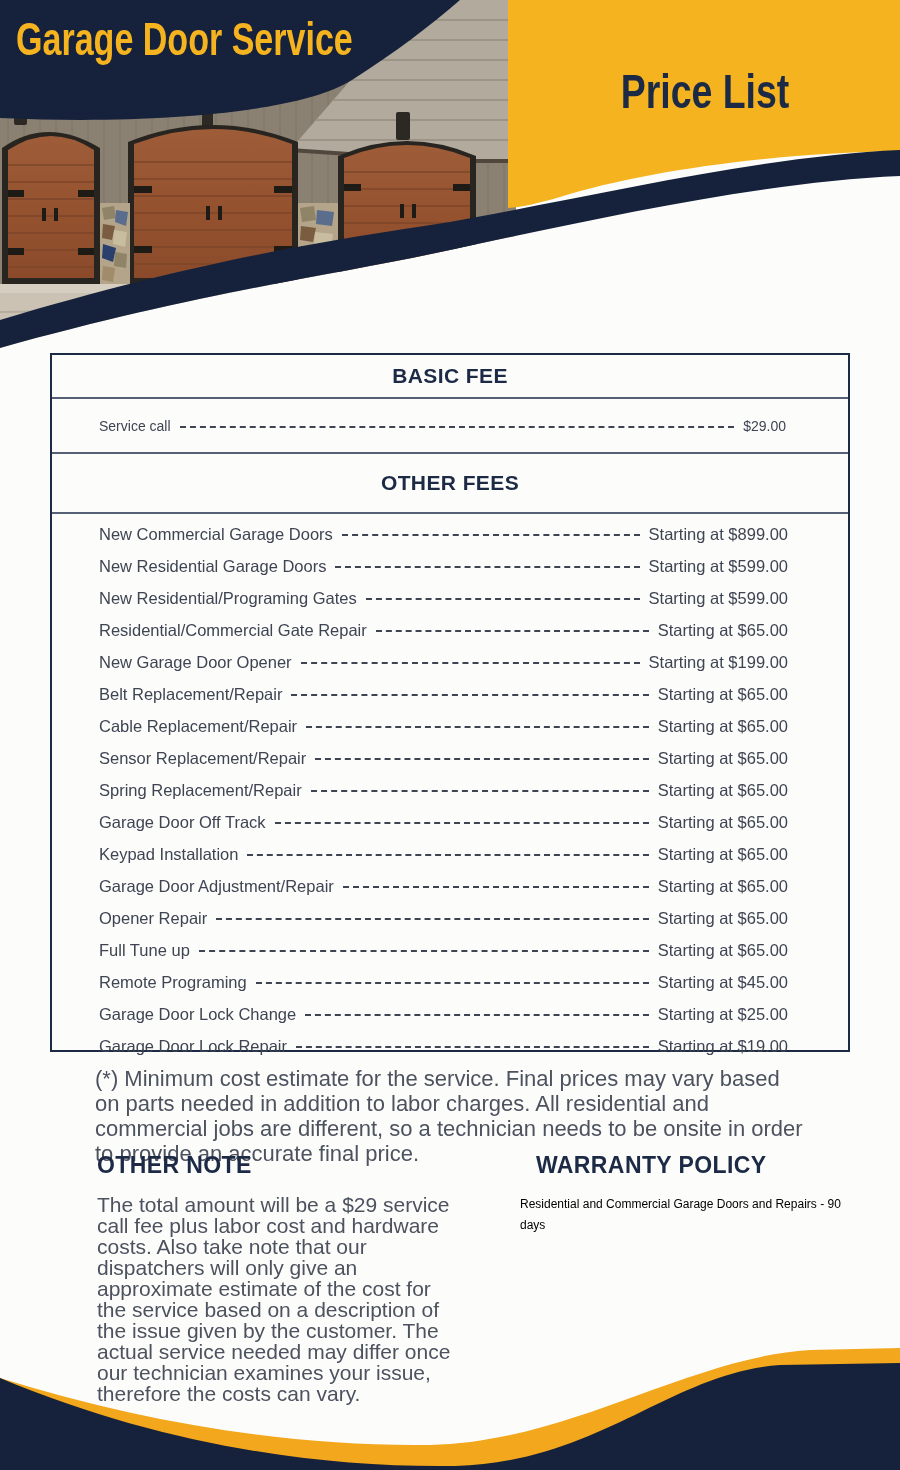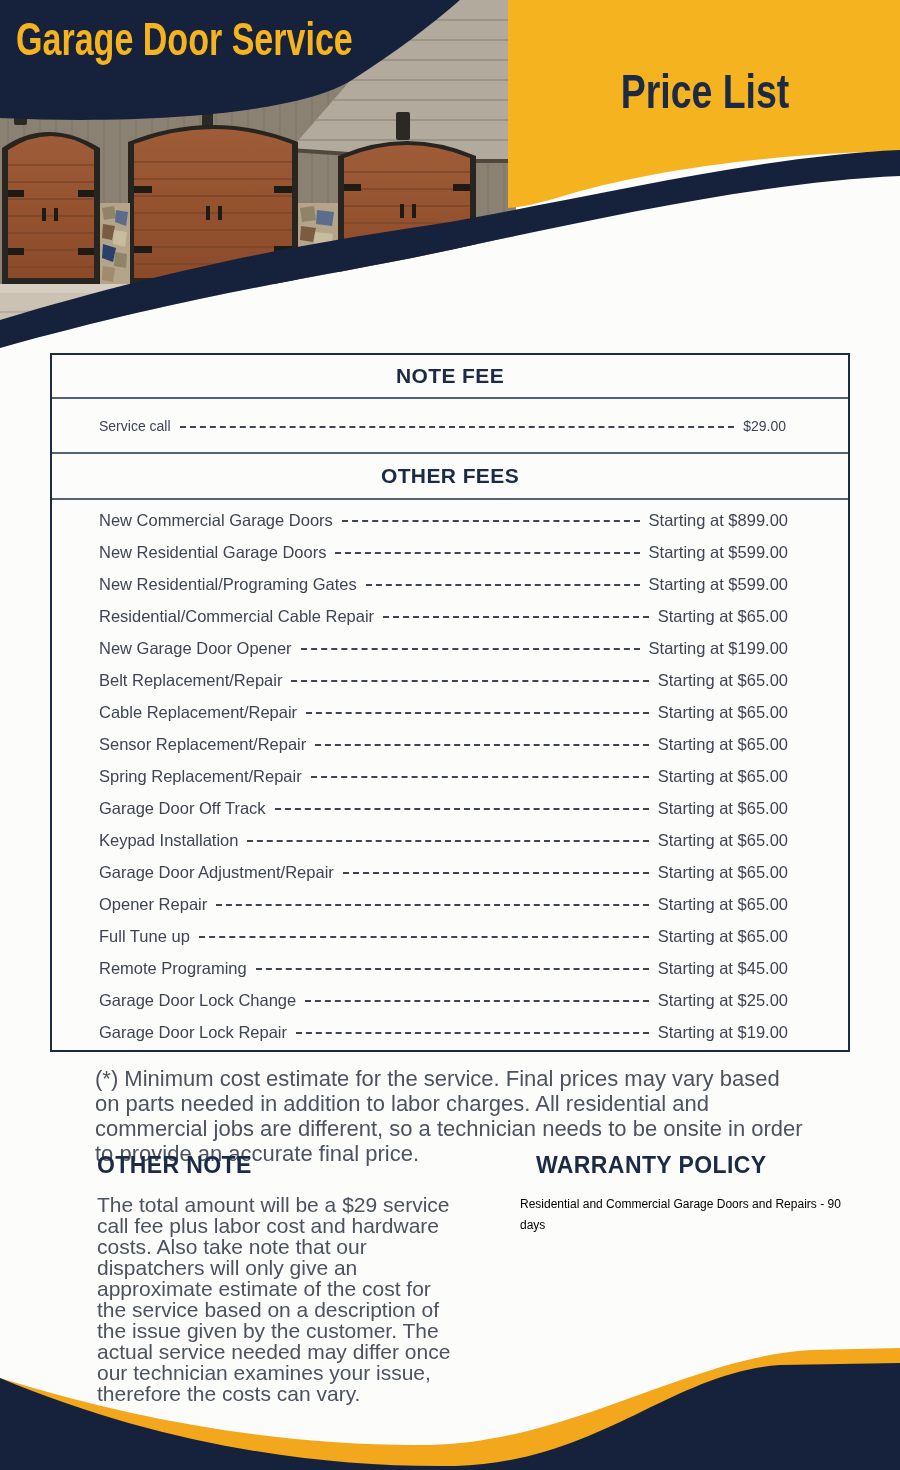--- a/index.html
+++ b/index.html
@@ -30,21 +30,21 @@
   
   .price-table{
     position:absolute;left:50px;top:353px;width:800px;height:699px;
     border:2px solid var(--heading);
   }
   .t-head{
     display:flex;align-items:center;justify-content:center;
     font-size:21px;font-weight:700;letter-spacing:.4px;color:var(--heading);
   }
   .t-head.basic{height:44px;border-bottom:2px solid var(--line);}
-  .t-head.other{height:46px;border-bottom:2px solid var(--line);}
+  .t-head.other{height:60px;border-bottom:2px solid var(--line);}
   .fee-row{display:flex;align-items:center;}
   .fee-row .dashes{
     flex:1;height:0;border-top:2px dashed var(--text);margin:0 9px;
     align-self:center;position:relative;top:1px;
   }
   .fee-row.service{height:55px;padding:0 62px 0 47px;font-size:14px;border-bottom:2px solid var(--line);}
   .t-body{height:552px;display:flex;flex-direction:column;justify-content:space-around;padding:4px 0;}
   .fee-row.list{flex:1;padding:0 60px 0 47px;font-size:16.5px;justify-content:center;}
   .fee-label,.fee-price{white-space:nowrap;}
   
@@ -176,21 +176,21 @@
 
     <path class="fill-navy" d="M0,320 C200,260 330,240 450,222 C590,197 760,156 900,150 L900,176 C760,182 590,220 450,250 C330,276 200,292 0,348 Z"></path>
 
     <path class="fill-navy" d="M0,0 L460,0 C430,26 396,52 352,80 C300,113 150,125 0,118 Z"></path>
   </svg>
 
   <div class="brand-title">Garage Door Service</div>
   <div class="price-title">Price List</div>
 
   <div class="price-table">
-    <div class="t-head basic">NOTE FEE</div>
+    <div class="t-head basic">BASIC FEE</div>
 
     <div class="fee-row service">
       <span class="fee-label">Service call</span>
       <span class="dashes"></span>
       <span class="fee-price">$29.00</span>
     </div>
 
     <div class="t-head other">OTHER FEES</div>
 
     <div class="t-body">
@@ -207,21 +207,21 @@
           <span class="fee-price">Starting at $599.00</span>
         </div>
 
         <div class="fee-row list">
           <span class="fee-label">New Residential/Programing Gates</span>
           <span class="dashes"></span>
           <span class="fee-price">Starting at $599.00</span>
         </div>
 
         <div class="fee-row list">
-          <span class="fee-label">Residential/Commercial Cable Repair</span>
+          <span class="fee-label">Residential/Commercial Gate Repair</span>
           <span class="dashes"></span>
           <span class="fee-price">Starting at $65.00</span>
         </div>
 
         <div class="fee-row list">
           <span class="fee-label">New Garage Door Opener</span>
           <span class="dashes"></span>
           <span class="fee-price">Starting at $199.00</span>
         </div>
 

